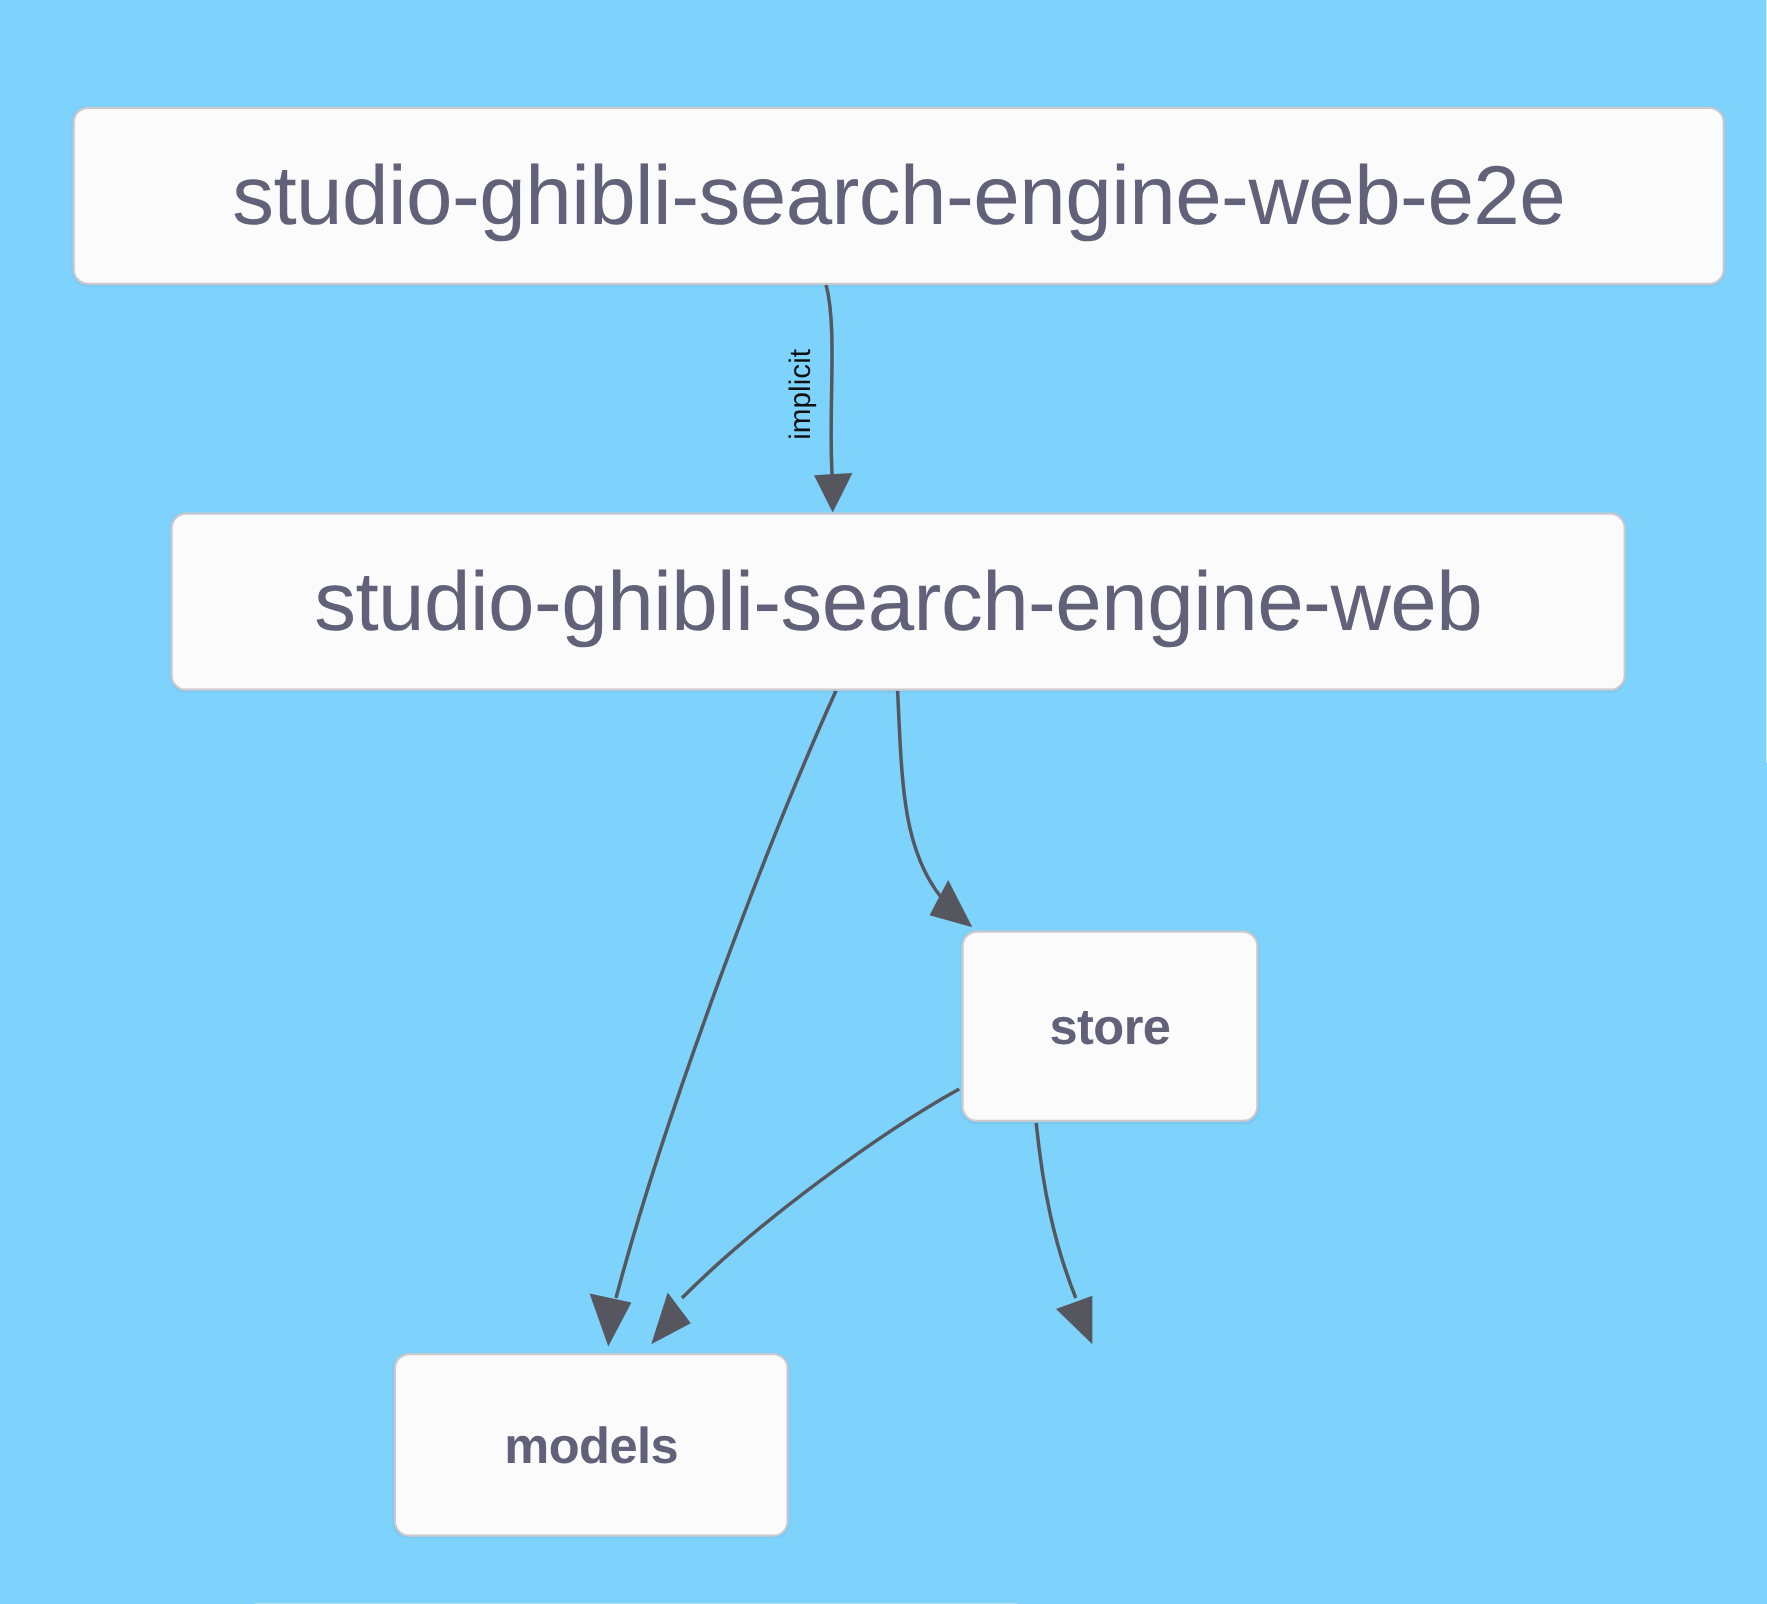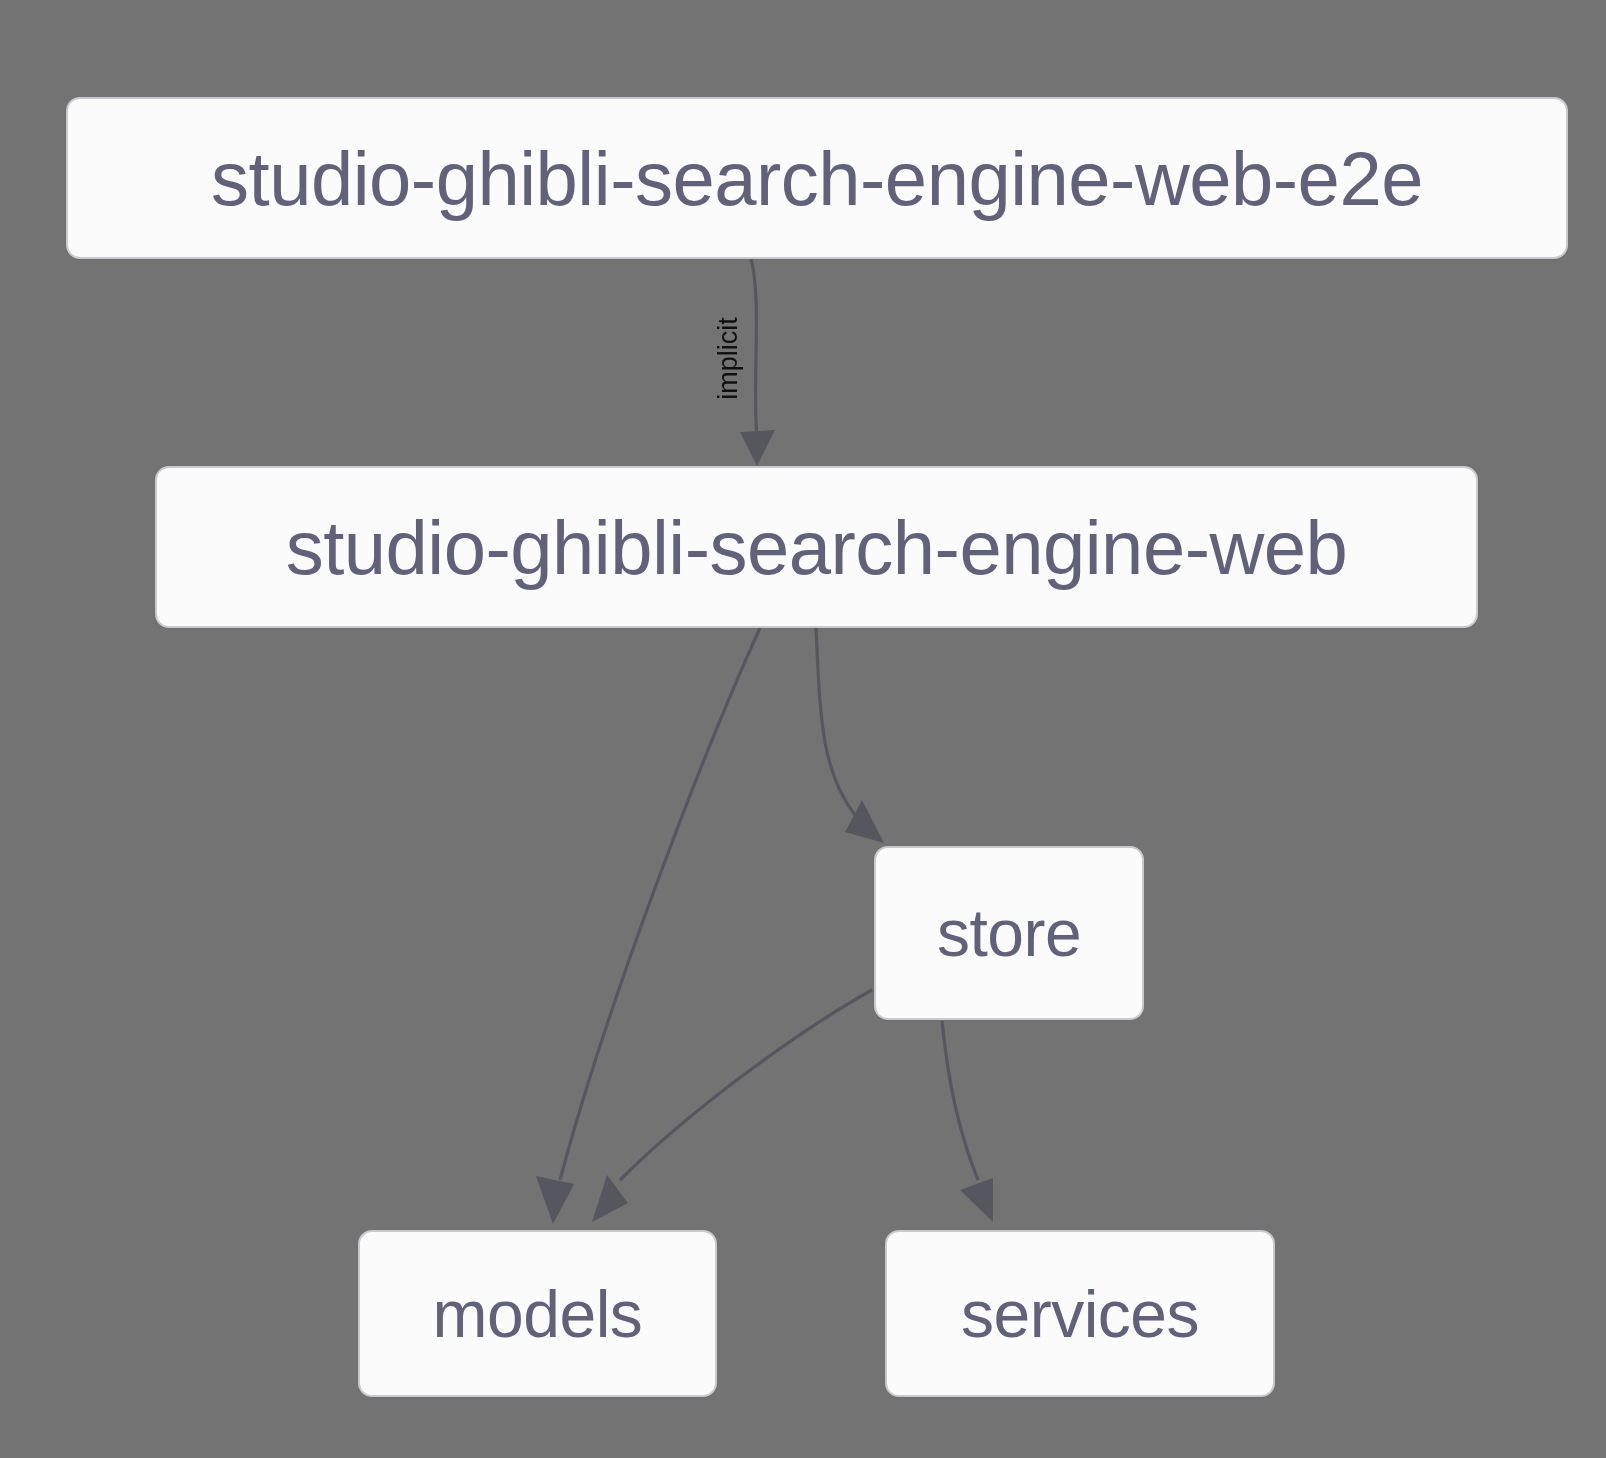--- a/index.html
+++ b/index.html
@@ -7,21 +7,21 @@
     padding: 0;
     background: #ffffff;
   }
   body {
     font-family: "Liberation Sans", sans-serif;
   }
   #graph-canvas {
     position: relative;
     width: 1606px;
     height: 1458px;
-    background: #737373;
+    background: #7dd3fc;
     overflow: hidden;
   }
   #edge-layer {
     position: absolute;
     top: 0;
     left: 0;
     width: 1606px;
     height: 1458px;
   }
   .node {
@@ -36,21 +36,21 @@
     box-shadow: 0 1px 2px rgba(80,80,95,0.10);
   }
   .node-label {
     color: #61617a;
     font-family: "Liberation Sans", sans-serif;
     font-weight: 400;
     white-space: nowrap;
     letter-spacing: -0.5px;
   }
   .node-big .node-label { font-size: 76px; }
-  .node-mid .node-label { font-size: 66px; }
+  .node-mid .node-label { font-size: 46px; font-weight: bold; }
   .edge-path {
     fill: none;
     stroke: #56565e;
     stroke-width: 3.2;
   }
   .arrow-head {
     fill: #56565e;
     stroke: none;
   }
   .edge-label {
@@ -104,19 +104,16 @@
   </div>
 
   <div class="node node-mid" style="left:874px; top:846px; width:270px; height:174px;">
     <span class="node-label">store</span>
   </div>
 
   <div class="node node-mid" style="left:358px; top:1230px; width:359px; height:167px;">
     <span class="node-label">models</span>
   </div>
 
-  <div class="node node-mid" style="left:885px; top:1230px; width:390px; height:167px;">
-    <span class="node-label">services</span>
-  </div>
 
   <div class="edge-label" style="left:668px; top:343px; width:120px; text-align:center; transform: rotate(-90deg);">implicit</div>
 
 </div>
 
 </body></html>

